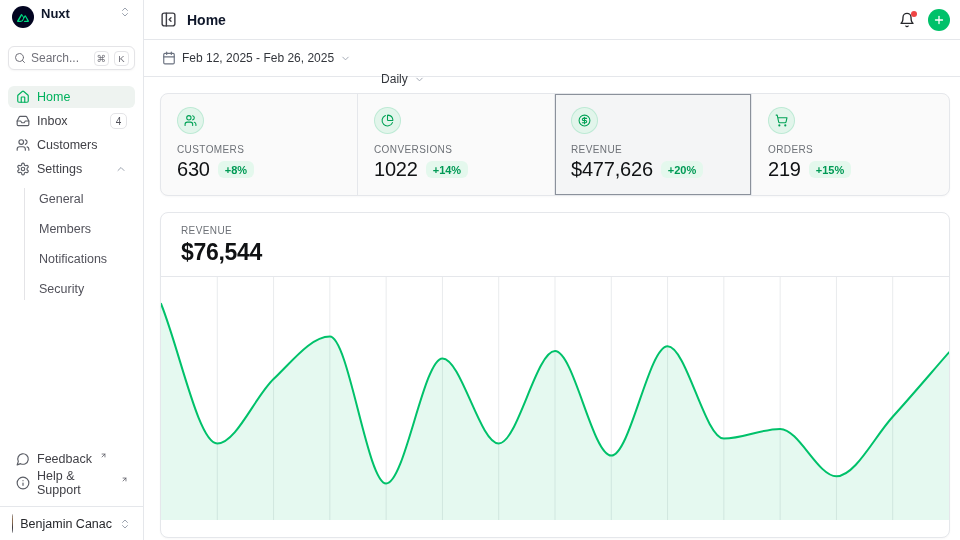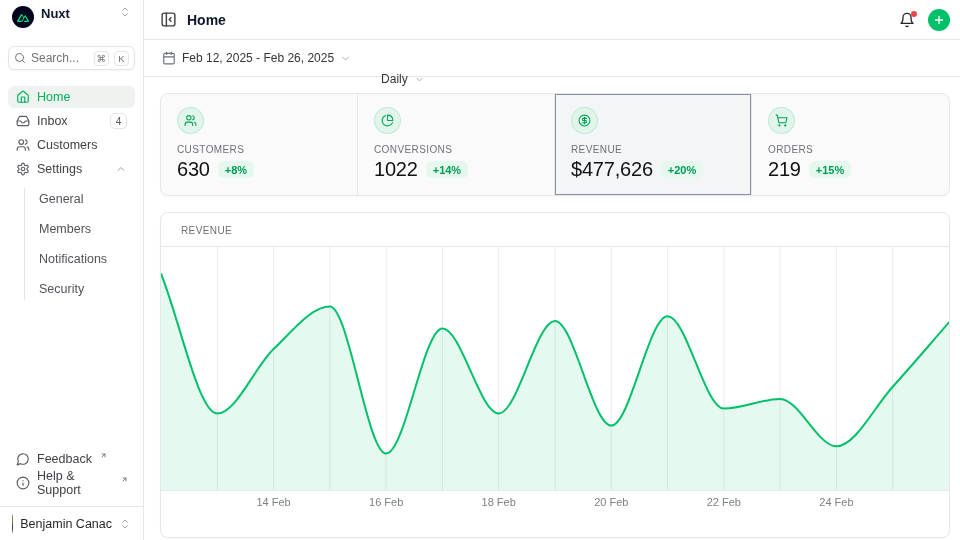--- a/index.html
+++ b/index.html
@@ -331,43 +331,36 @@
         <div class="stat-row">
           <span class="stat-value">219</span>
           <span class="delta-badge">+15%</span>
         </div>
       </div>
     </section>
 
     <section class="chart-card">
       <div class="chart-head">
         <div class="chart-label">REVENUE</div>
+        <div class="chart-value">$76,544</div>
       </div>
       <div class="plot">
         <svg id="revenue-chart" preserveAspectRatio="none" viewBox="0 0 788 243">
             <line x1="56.285714285714285" x2="56.285714285714285" y1="0" y2="243" stroke="#e9ebed" stroke-width="1"></line>
             <line x1="112.57142857142857" x2="112.57142857142857" y1="0" y2="243" stroke="#e9ebed" stroke-width="1"></line>
             <line x1="168.85714285714286" x2="168.85714285714286" y1="0" y2="243" stroke="#e9ebed" stroke-width="1"></line>
             <line x1="225.14285714285714" x2="225.14285714285714" y1="0" y2="243" stroke="#e9ebed" stroke-width="1"></line>
             <line x1="281.42857142857144" x2="281.42857142857144" y1="0" y2="243" stroke="#e9ebed" stroke-width="1"></line>
             <line x1="337.7142857142857" x2="337.7142857142857" y1="0" y2="243" stroke="#e9ebed" stroke-width="1"></line>
             <line x1="394" x2="394" y1="0" y2="243" stroke="#e9ebed" stroke-width="1"></line>
             <line x1="450.2857142857143" x2="450.2857142857143" y1="0" y2="243" stroke="#e9ebed" stroke-width="1"></line>
             <line x1="506.57142857142856" x2="506.57142857142856" y1="0" y2="243" stroke="#e9ebed" stroke-width="1"></line>
             <line x1="562.8571428571429" x2="562.8571428571429" y1="0" y2="243" stroke="#e9ebed" stroke-width="1"></line>
             <line x1="619.1428571428571" x2="619.1428571428571" y1="0" y2="243" stroke="#e9ebed" stroke-width="1"></line>
             <line x1="675.4285714285714" x2="675.4285714285714" y1="0" y2="243" stroke="#e9ebed" stroke-width="1"></line>
             <line x1="731.7142857142857" x2="731.7142857142857" y1="0" y2="243" stroke="#e9ebed" stroke-width="1"></line>
             <path d="M 0 26.72999999999999 C 18.761904761904763 73.30499999999999, 37.52380952380952 166.45499999999998, 56.285714285714285 166.45499999999998 C 75.04761904761905 166.45499999999998, 93.80952380952381 119.88, 112.57142857142857 102.06 C 131.33333333333334 84.24000000000001, 150.0952380952381 59.535, 168.85714285714286 59.535 C 187.61904761904762 59.535, 206.38095238095238 206.55, 225.14285714285714 206.55 C 243.9047619047619 206.55, 262.6666666666667 81.405, 281.42857142857144 81.405 C 300.1904761904762 81.405, 318.95238095238096 166.45499999999998, 337.7142857142857 166.45499999999998 C 356.4761904761905 166.45499999999998, 375.23809523809524 74.11500000000001, 394 74.11500000000001 C 412.76190476190476 74.11500000000001, 431.5238095238095 178.605, 450.2857142857143 178.605 C 469.04761904761904 178.605, 487.8095238095238 69.255, 506.57142857142856 69.255 C 525.3333333333334 69.255, 544.0952380952381 161.595, 562.8571428571429 161.595 C 581.6190476190476 161.595, 600.3809523809524 151.875, 619.1428571428571 151.875 C 637.9047619047619 151.875, 656.6666666666666 199.26, 675.4285714285714 199.26 C 694.1904761904761 199.26, 712.952380952381 160.38, 731.7142857142857 139.72500000000002 C 750.4761904761905 119.07000000000001, 769.2380952380952 96.79500000000002, 788 75.33000000000001 L 788 243 L 0 243 Z" fill="#00c16a" fill-opacity="0.1"></path>
             <path d="M 0 26.72999999999999 C 18.761904761904763 73.30499999999999, 37.52380952380952 166.45499999999998, 56.285714285714285 166.45499999999998 C 75.04761904761905 166.45499999999998, 93.80952380952381 119.88, 112.57142857142857 102.06 C 131.33333333333334 84.24000000000001, 150.0952380952381 59.535, 168.85714285714286 59.535 C 187.61904761904762 59.535, 206.38095238095238 206.55, 225.14285714285714 206.55 C 243.9047619047619 206.55, 262.6666666666667 81.405, 281.42857142857144 81.405 C 300.1904761904762 81.405, 318.95238095238096 166.45499999999998, 337.7142857142857 166.45499999999998 C 356.4761904761905 166.45499999999998, 375.23809523809524 74.11500000000001, 394 74.11500000000001 C 412.76190476190476 74.11500000000001, 431.5238095238095 178.605, 450.2857142857143 178.605 C 469.04761904761904 178.605, 487.8095238095238 69.255, 506.57142857142856 69.255 C 525.3333333333334 69.255, 544.0952380952381 161.595, 562.8571428571429 161.595 C 581.6190476190476 161.595, 600.3809523809524 151.875, 619.1428571428571 151.875 C 637.9047619047619 151.875, 656.6666666666666 199.26, 675.4285714285714 199.26 C 694.1904761904761 199.26, 712.952380952381 160.38, 731.7142857142857 139.72500000000002 C 750.4761904761905 119.07000000000001, 769.2380952380952 96.79500000000002, 788 75.33000000000001" fill="none" stroke="#00c16a" stroke-width="2" stroke-linejoin="round" stroke-linecap="round"></path>
           </svg>
       </div>
-      <div class="axis" id="chart-axis">
-          <span class="tick" style="left: 14.2857%;">14 Feb</span>
-          <span class="tick" style="left: 28.5714%;">16 Feb</span>
-          <span class="tick" style="left: 42.8571%;">18 Feb</span>
-          <span class="tick" style="left: 57.1429%;">20 Feb</span>
-          <span class="tick" style="left: 71.4286%;">22 Feb</span>
-          <span class="tick" style="left: 85.7143%;">24 Feb</span>
-        </div>
     </section>
   </div>
 </div>
 
 </body></html>

